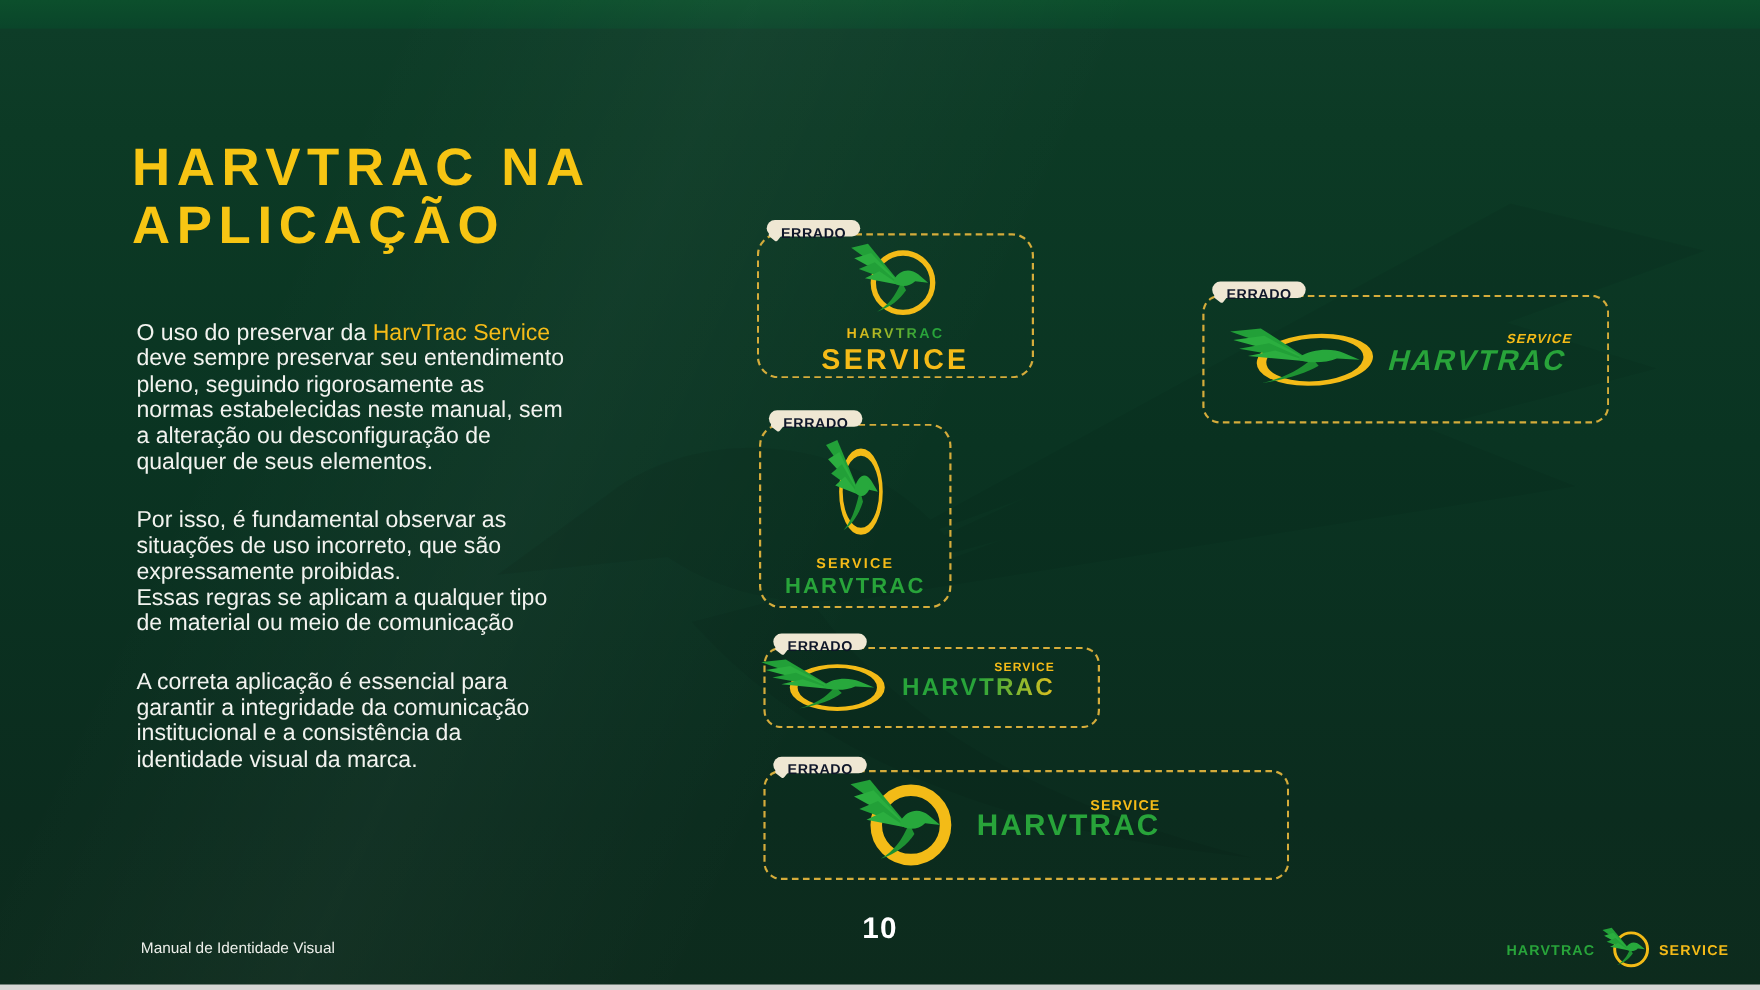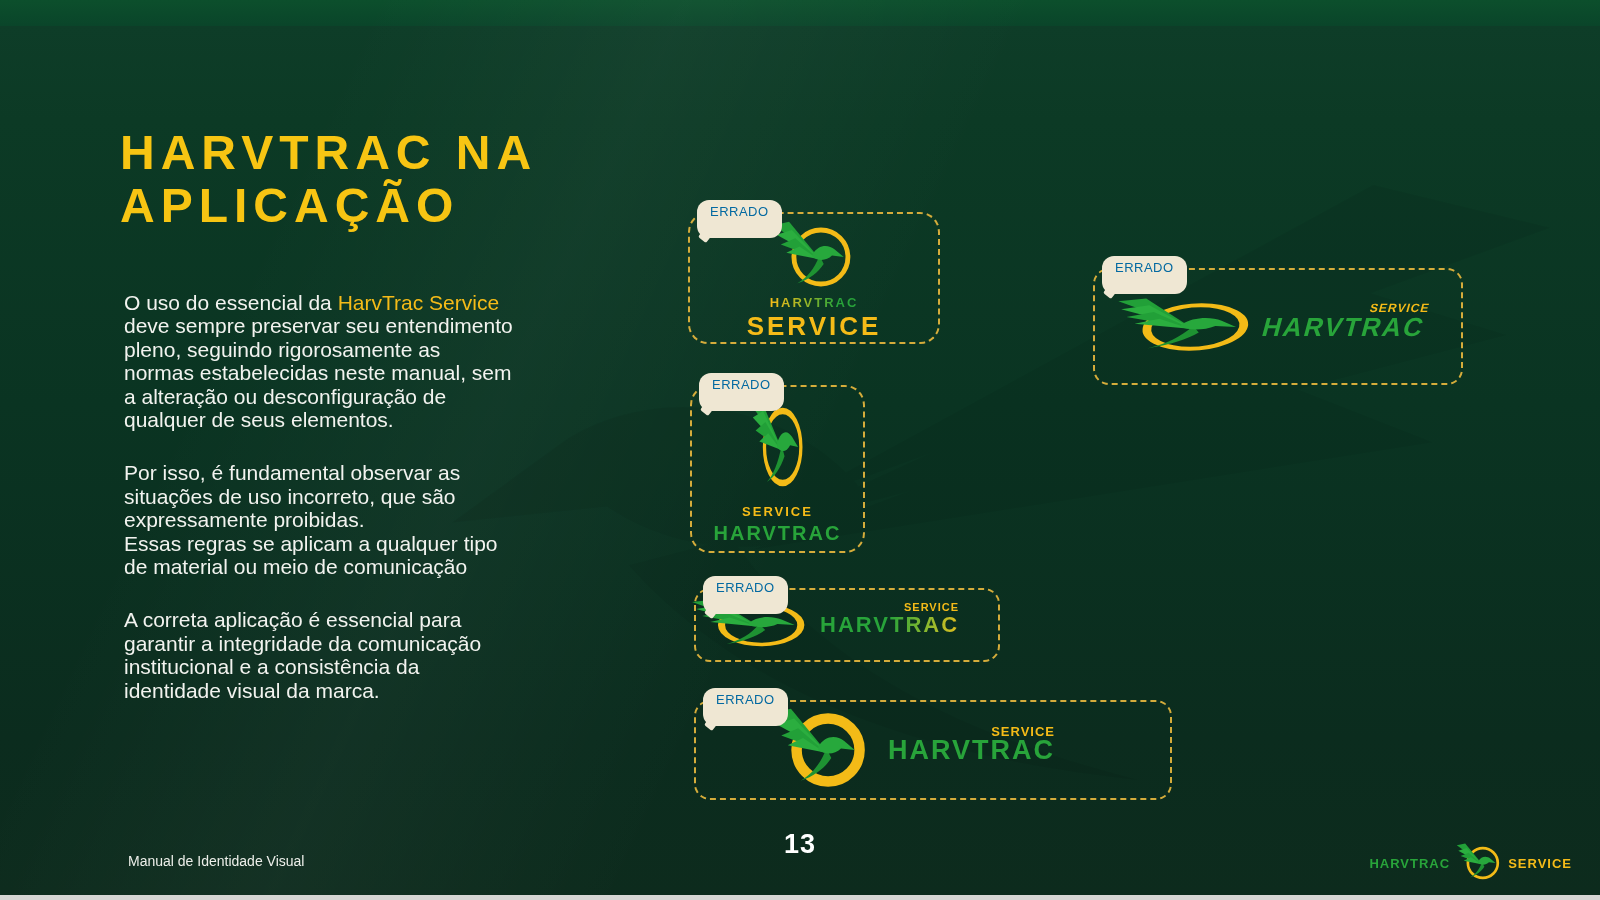--- a/index.html
+++ b/index.html
@@ -26,22 +26,22 @@
     font-weight:bold;font-size:48px;line-height:53px;letter-spacing:6px;}
 
   
   .intro{position:absolute;left:124px;top:291px;width:460px;color:#F2F3EF;
     font-size:21px;line-height:23.4px;}
   .intro p{margin:0 0 30px 0;white-space:pre-line;}
   .brand-inline{color:#F5BB18;font-weight:normal;}
 
   
   .wrong-box{position:absolute;border:2px dashed #D5AC3B;border-radius:18px;}
-  .badge{position:absolute;top:-14px;left:7px;height:38px;padding:2px 13px 0 13px;
-    background:#EFE7D3;border-radius:12px;color:#0369a1;font-weight:normal;
+  .badge{position:absolute;top:-14px;left:7px;height:15px;padding:2px 13px 0 13px;
+    background:#EFE7D3;border-radius:12px;color:#0f172a;font-weight:bold;
     font-size:13px;letter-spacing:.5px;line-height:20px;z-index:2;}
   .badge::after{content:"";position:absolute;left:3px;bottom:-3px;width:10px;height:10px;
     background:#EFE7D3;border-radius:2px;transform:rotate(38deg);z-index:-1;}
 
   .mark{display:block;}
   .wm{font-weight:bold;letter-spacing:2px;}
   .sv{font-weight:bold;letter-spacing:2px;color:#F5BB18;}
   .grad-gold-green{background:linear-gradient(90deg,#F5BB18,#8FB52A 45%,#28A43A 75%);
     -webkit-background-clip:text;background-clip:text;color:transparent;}
   .grad-green-gold{background:linear-gradient(90deg,#28A43A 50%,#9DBB2C 82%,#E0BC1E);
@@ -131,21 +131,21 @@
   <svg class="watermark" viewBox="0 0 760 560" preserveAspectRatio="none">
     <use href="#wing-g"></use>
   </svg>
 
   <div class="page-title">
     <div>HARVTRAC NA</div>
     <div>APLICAÇÃO</div>
   </div>
 
   <div class="intro">
-    <p><span>O uso do essencial da </span><span class="brand-inline">HarvTrac Service</span><span>
+    <p><span>O uso do preservar da </span><span class="brand-inline">HarvTrac Service</span><span>
 deve sempre preservar seu entendimento
 pleno, seguindo rigorosamente as
 normas estabelecidas neste manual, sem
 a alteração ou desconfiguração de
 qualquer de seus elementos.</span></p>
     <p>Por isso, é fundamental observar as
 situações de uso incorreto, que são
 expressamente proibidas.
 Essas regras se aplicam a qualquer tipo
 de material ou meio de comunicação</p>
@@ -202,21 +202,21 @@
           <use href="#eagle-g"></use>
         </svg>
       <div class="lockup">
         <span class="wm green-wm">HARVTRAC</span>
         <span class="sv">SERVICE</span>
       </div>
     </div>
   </div>
 
   <div class="doc-label">Manual de Identidade Visual</div>
-  <div class="page-number">13</div>
+  <div class="page-number">10</div>
 
   <div class="footer-logo">
     <span class="wm green-wm">HARVTRAC</span>
     <svg class="mark" viewBox="0 0 120 104">
         <use href="#eagle-g"></use>
       </svg>
     <span class="sv">SERVICE</span>
   </div>
 
   <div class="bottom-strip"></div>

